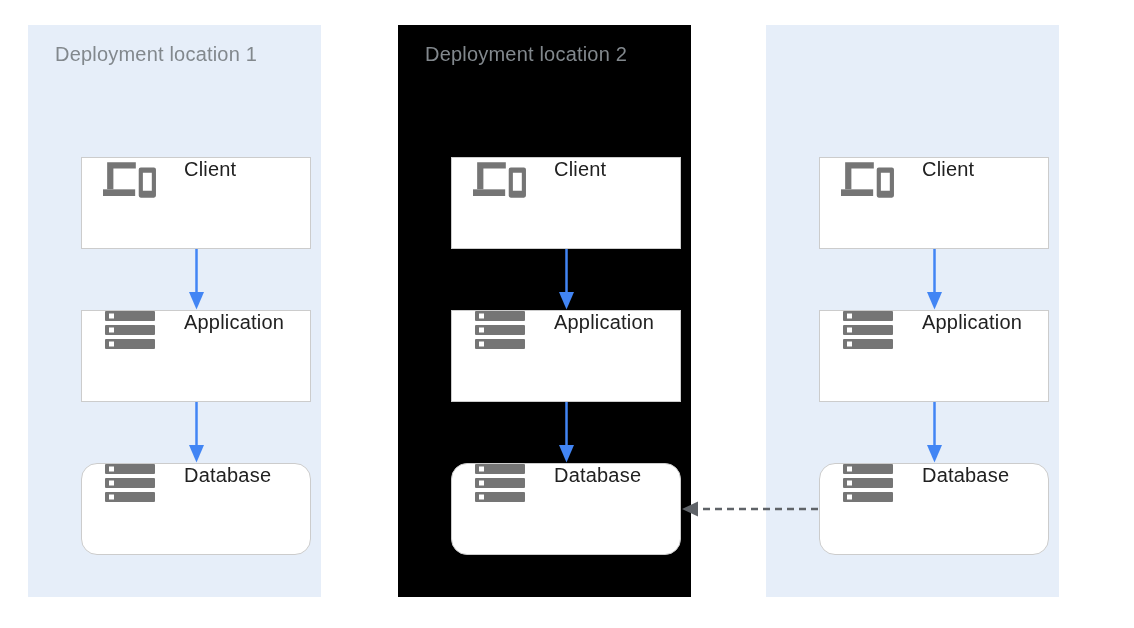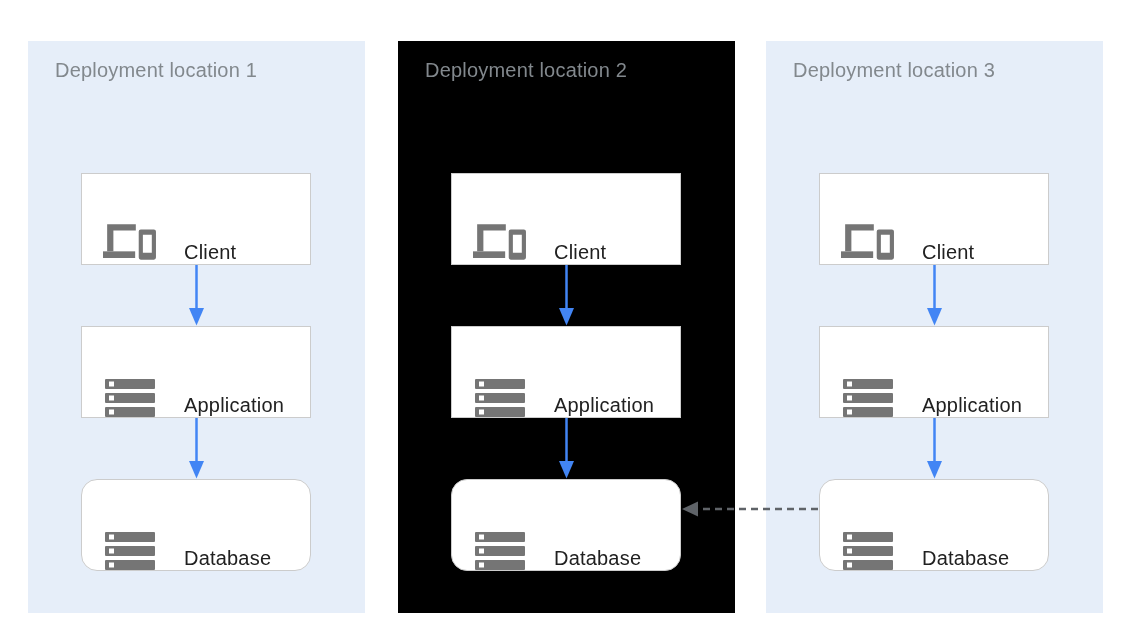--- a/index.html
+++ b/index.html
@@ -2,30 +2,30 @@
 <html><head>
 <meta charset="utf-8">
 <style>
   html,body{margin:0;padding:0;}
   body{
     width:1134px;height:628px;position:relative;overflow:hidden;
     background:#ffffff;
     font-family:"Liberation Sans", sans-serif;
   }
   .panel{
-    position:absolute;top:25px;width:337px;height:572px;margin-top:16px;
+    position:absolute;top:25px;width:293px;height:572px;
   }
   .panel-title{
     position:absolute;left:27px;top:18px;margin:0;
     font-size:20px;font-weight:400;letter-spacing:.2px;
   }
   .node{
     position:absolute;left:53px;width:230px;height:92px;
     background:#ffffff;border:1px solid #cccccc;box-sizing:border-box;
-    display:flex;align-items:flex-end;padding-left:20px;gap:26px;
+    display:flex;align-items:flex-start;padding-left:20px;gap:26px;
   }
   .node-client{top:132px;}
   .node-application{top:285px;}
   .node-database{top:438px;border-radius:16px;}
   .icon-wrap{
     width:56px;display:flex;align-items:center;justify-content:center;flex:0 0 56px;
   }
   .node-label{
     font-size:20px;letter-spacing:.2px;white-space:nowrap;
   }
@@ -160,21 +160,20 @@
           <rect x="4" y="16.5" width="5" height="5"></rect>
           <rect x="4" y="30.5" width="5" height="5"></rect>
         </g>
       </svg>
     </span>
     <span class="node-label" style="color: rgb(33, 33, 33);">Database</span>
   </div>
 </section>
 
 <section class="panel" style="left: 766px; background: rgb(230, 238, 249);">
-  <h2 class="panel-title" style="color: rgb(130, 136, 141);">Deployment location 3</h2>
 
   <div class="node node-client" style="background: rgb(255, 255, 255); border-color: rgb(204, 204, 204);">
     <span class="icon-wrap">
       <svg viewBox="0 0 26 21" width="54" height="44" aria-hidden="true">
         <g fill="#757575">
           <path d="M2,2 h17 v3 h-14 v10 h-3 z"></path>
           <rect x="0" y="15" width="15.5" height="3.2"></rect>
         </g>
         <rect x="15.8" y="0" width="10.2" height="21" fill="#ffffff"></rect>
         <path fill="#757575" fill-rule="evenodd" d="M18.2,4.5 h6.3 a1,1 0 0 1 1,1 v12.5 a1,1 0 0 1 -1,1 h-6.3 a1,1 0 0 1 -1,-1 v-12.5 a1,1 0 0 1 1,-1 z M19.2,7 h4.3 v8.7 h-4.3 z"></path>

